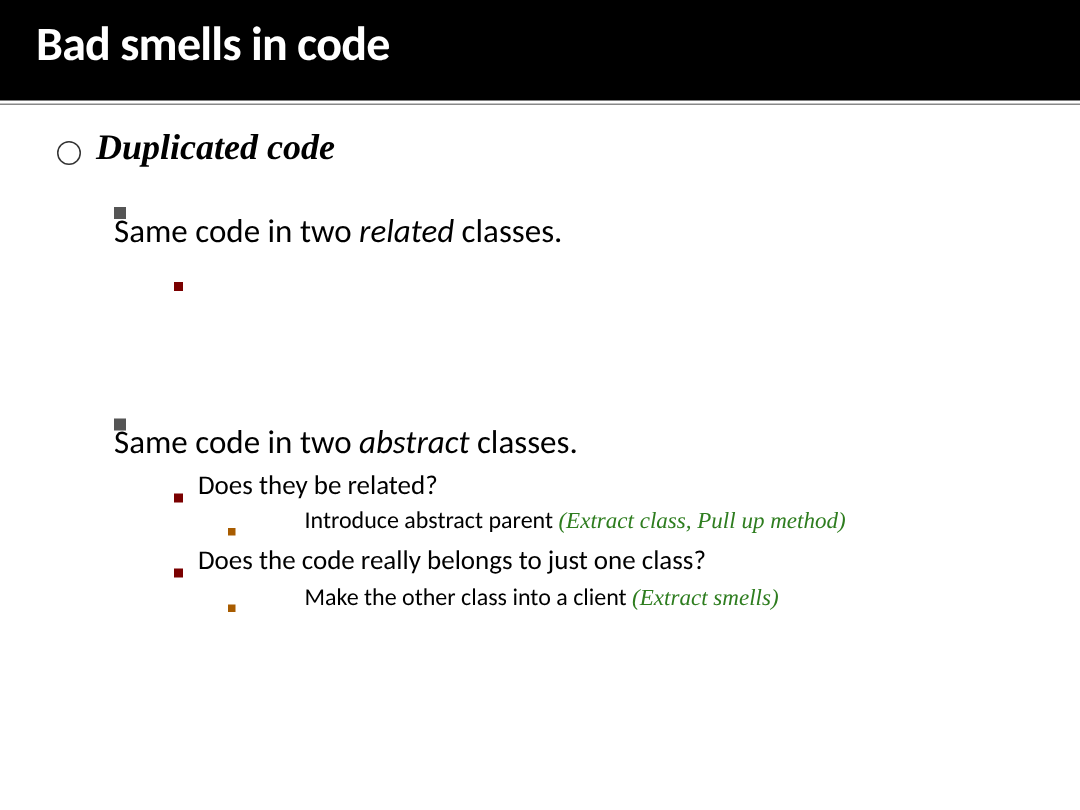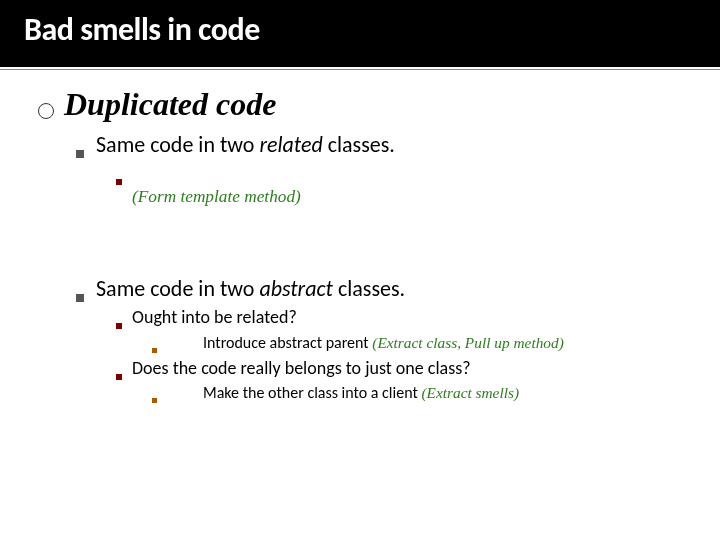--- a/index.html
+++ b/index.html
@@ -43,29 +43,30 @@
     width: 14px;
     height: 14px;
     border: 1.5px solid #333;
     border-radius: 50%;
     flex: 0 0 auto;
     margin-right: 10px;
     position: relative;
     top: 4px;
   }
   .lvl1 .text {
-    font-size: 32px;
+    font-size: 24px;
     font-weight: 700;
     font-style: italic;
     font-family: Georgia, "Times New Roman", serif;
   }
   .lvl2 {
     display: flex;
     align-items: baseline;
-    margin: 8px 0 4px 46px;
+    margin: 19px 0 4px 46px;
+    flex-direction: column;
   }
   .lvl2 .bullet-square {
     width: 8px;
     height: 8px;
     background: #555;
     flex: 0 0 auto;
     margin-right: 12px;
     position: relative;
     top: 6px;
   }
@@ -141,36 +142,35 @@
       <span class="bullet-square"></span>
       <span class="text">
         <span>Same code in two </span><span class="italic-emph">related</span><span> classes.</span>
       </span>
     </div>
 
     <div class="lvl3">
       <span class="bullet-square"></span>
       <span class="text">
         <br>
-        <span class="refactor">(Form template method)</span>
       </span>
     </div>
 
     <div class="gap-large"></div>
 
     <div class="lvl2">
       <span class="bullet-square"></span>
       <span class="text">
         <span>Same code in two </span><span class="italic-emph">abstract</span><span> classes.</span>
       </span>
     </div>
 
     <div class="lvl3">
       <span class="bullet-square"></span>
-      <span class="text">Ought into be related?</span>
+      <span class="text">Does they be related?</span>
     </div>
 
     <div class="lvl4">
       <span class="bullet-square"></span>
       <span class="text">
         <span>Introduce abstract parent </span><span class="refactor">(Extract class, Pull up method)</span>
       </span>
     </div>
 
     <div class="lvl3">

